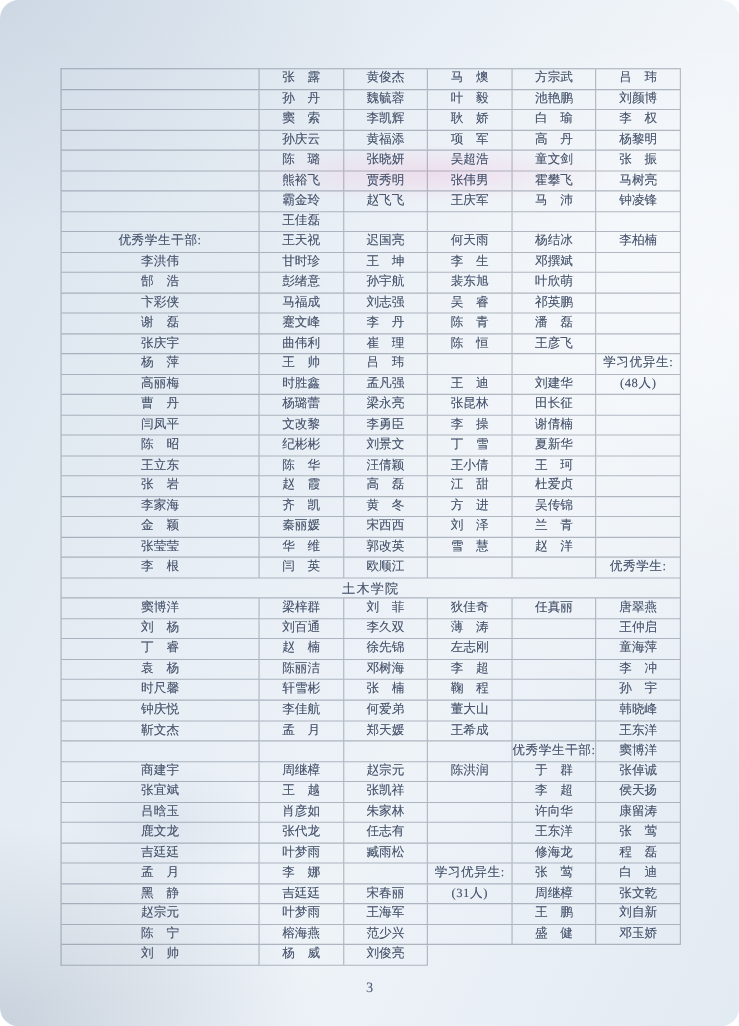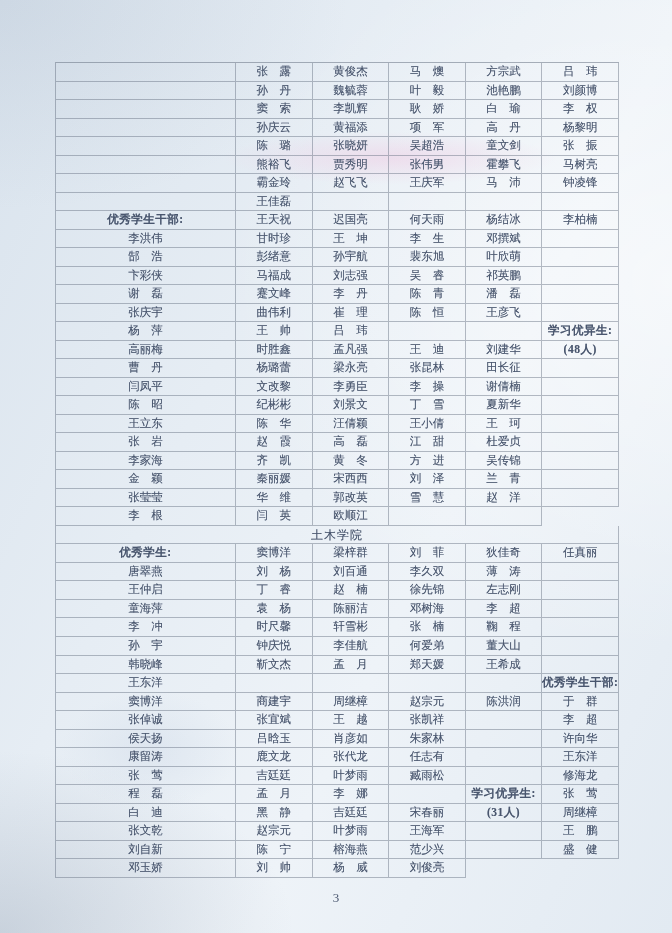--- a/index.html
+++ b/index.html
@@ -6,20 +6,21 @@
   html,body { width:672px; height:933px; }
   body { font-family:"Liberation Serif","DejaVu Serif",serif; }
 
   .paper {
     position:relative; width:672px; height:933px; overflow:hidden;
     background:
       radial-gradient(ellipse 420px 260px at 0% 100%, rgba(130,145,165,0.30), rgba(130,145,165,0) 70%),
       radial-gradient(ellipse 500px 300px at 0% 0%, rgba(150,165,185,0.18), rgba(150,165,185,0) 70%),
       radial-gradient(ellipse 600px 500px at 100% 30%, rgba(255,255,255,0.55), rgba(255,255,255,0) 75%),
       linear-gradient(115deg, #d9e3ed 0%, #e6edf4 35%, #eef3f8 62%, #e2eaf2 100%);
+    border-radius: 17px;
   }
 
   
   .tint {
     position:absolute; left:225px; top:132px; width:330px; height:52px;
     background: radial-gradient(ellipse at center, rgba(238,205,228,0.55), rgba(238,205,228,0) 72%);
     pointer-events:none;
   }
   .tint2 {
     position:absolute; left:60px; top:690px; width:180px; height:120px;
@@ -38,21 +39,21 @@
   }
   .cell {
     border-right:1px solid rgba(105,116,132,0.48);
     border-bottom:1px solid rgba(105,116,132,0.48);
     display:flex; align-items:center; justify-content:center;
     font-size:11.5px; line-height:1;
     white-space:pre; overflow:hidden;
     color:#49566e;
     text-shadow:0 0 0.6px rgba(73,86,110,0.45);
   }
-  .cell.label { font-size:11.5px; letter-spacing:0.5px;font-weight:bold; }
+  .cell.label { font-size:11.5px; letter-spacing:0.5px; }
   .cell.divider {
     grid-column:1 / -1;
     justify-content:center;
     font-size:12px; letter-spacing:1px;
   }
 
   .page-number {
     position:absolute; left:0; top:890px; width:672px;
     text-align:center; font-size:13px; color:#4a5770;
   }
@@ -207,22 +208,22 @@
       <div class="cell name">华　维</div>
       <div class="cell name">郭改英</div>
       <div class="cell name">雪　慧</div>
       <div class="cell name">赵　洋</div>
       <div class="cell label"></div>
       <div class="cell name">李　根</div>
       <div class="cell name">闫　英</div>
       <div class="cell name">欧顺江</div>
       <div class="cell name"></div>
       <div class="cell name"></div>
+      <div class="cell label">优秀学生:</div>
       <div class="cell divider">土木学院</div>
-      <div class="cell label">优秀学生:</div>
       <div class="cell name">窦博洋</div>
       <div class="cell name">梁梓群</div>
       <div class="cell name">刘　菲</div>
       <div class="cell name">狄佳奇</div>
       <div class="cell name">任真丽</div>
       <div class="cell name">唐翠燕</div>
       <div class="cell name">刘　杨</div>
       <div class="cell name">刘百通</div>
       <div class="cell name">李久双</div>
       <div class="cell name">薄　涛</div>

